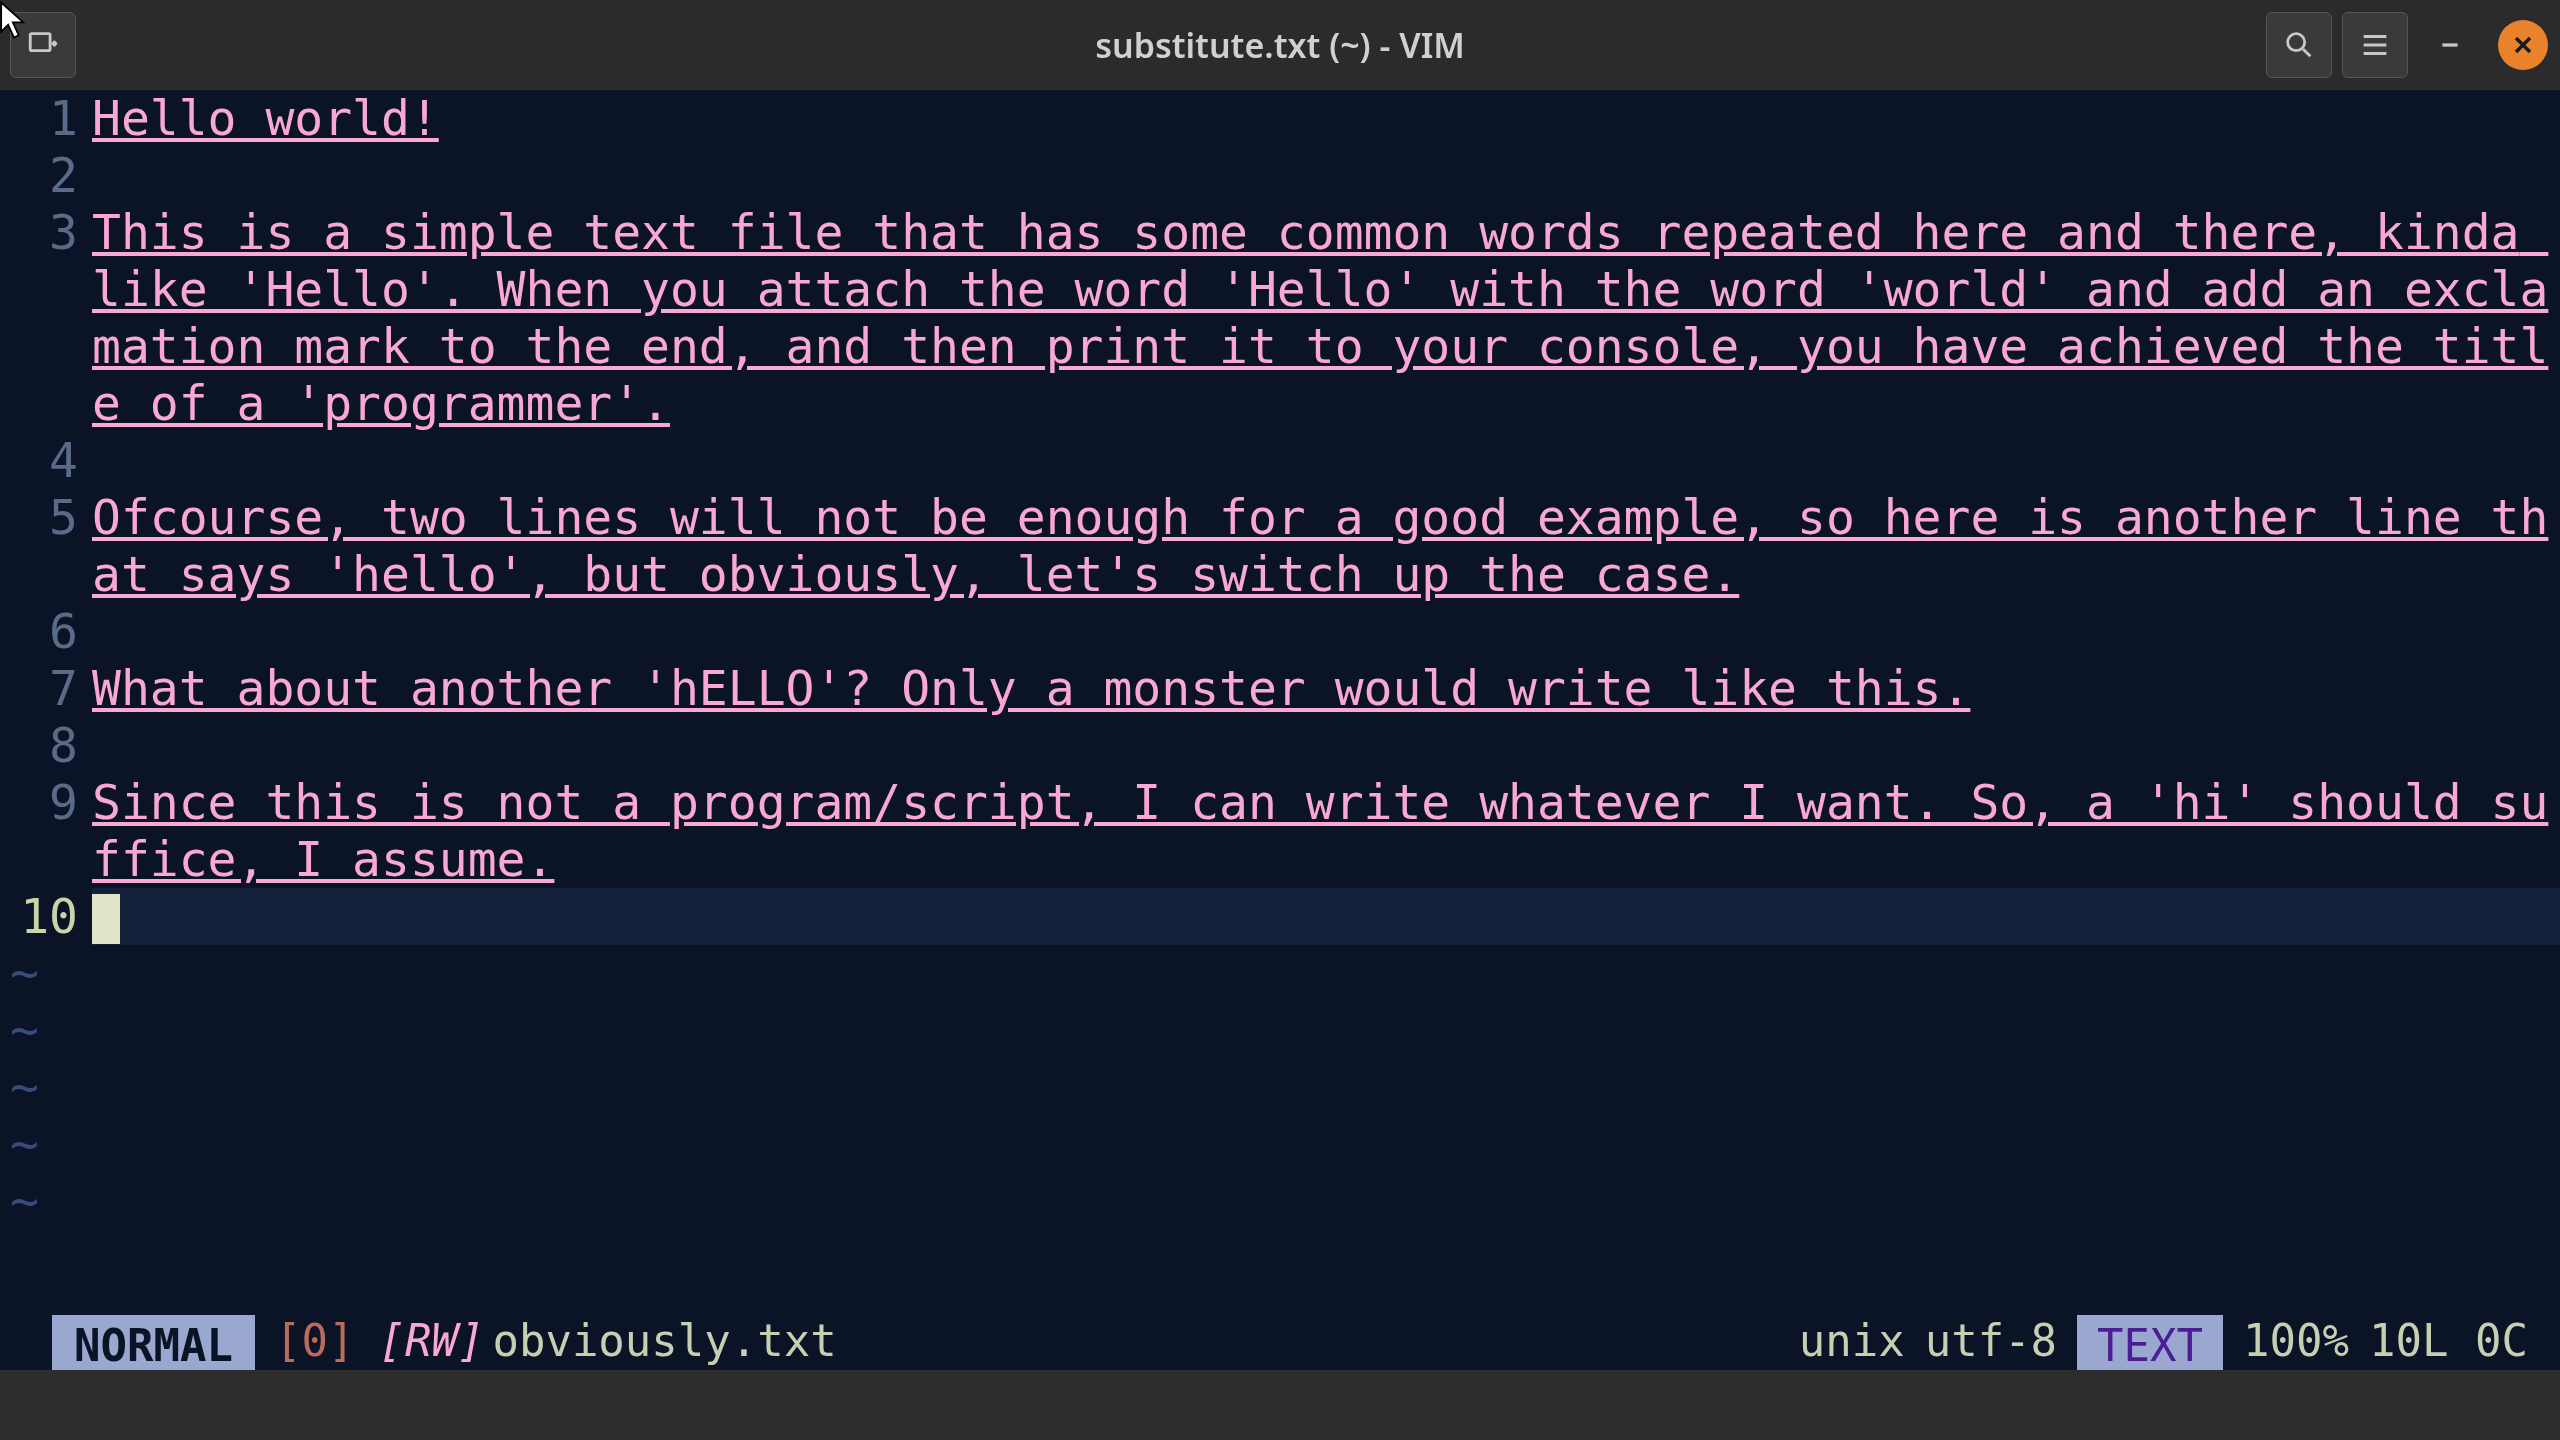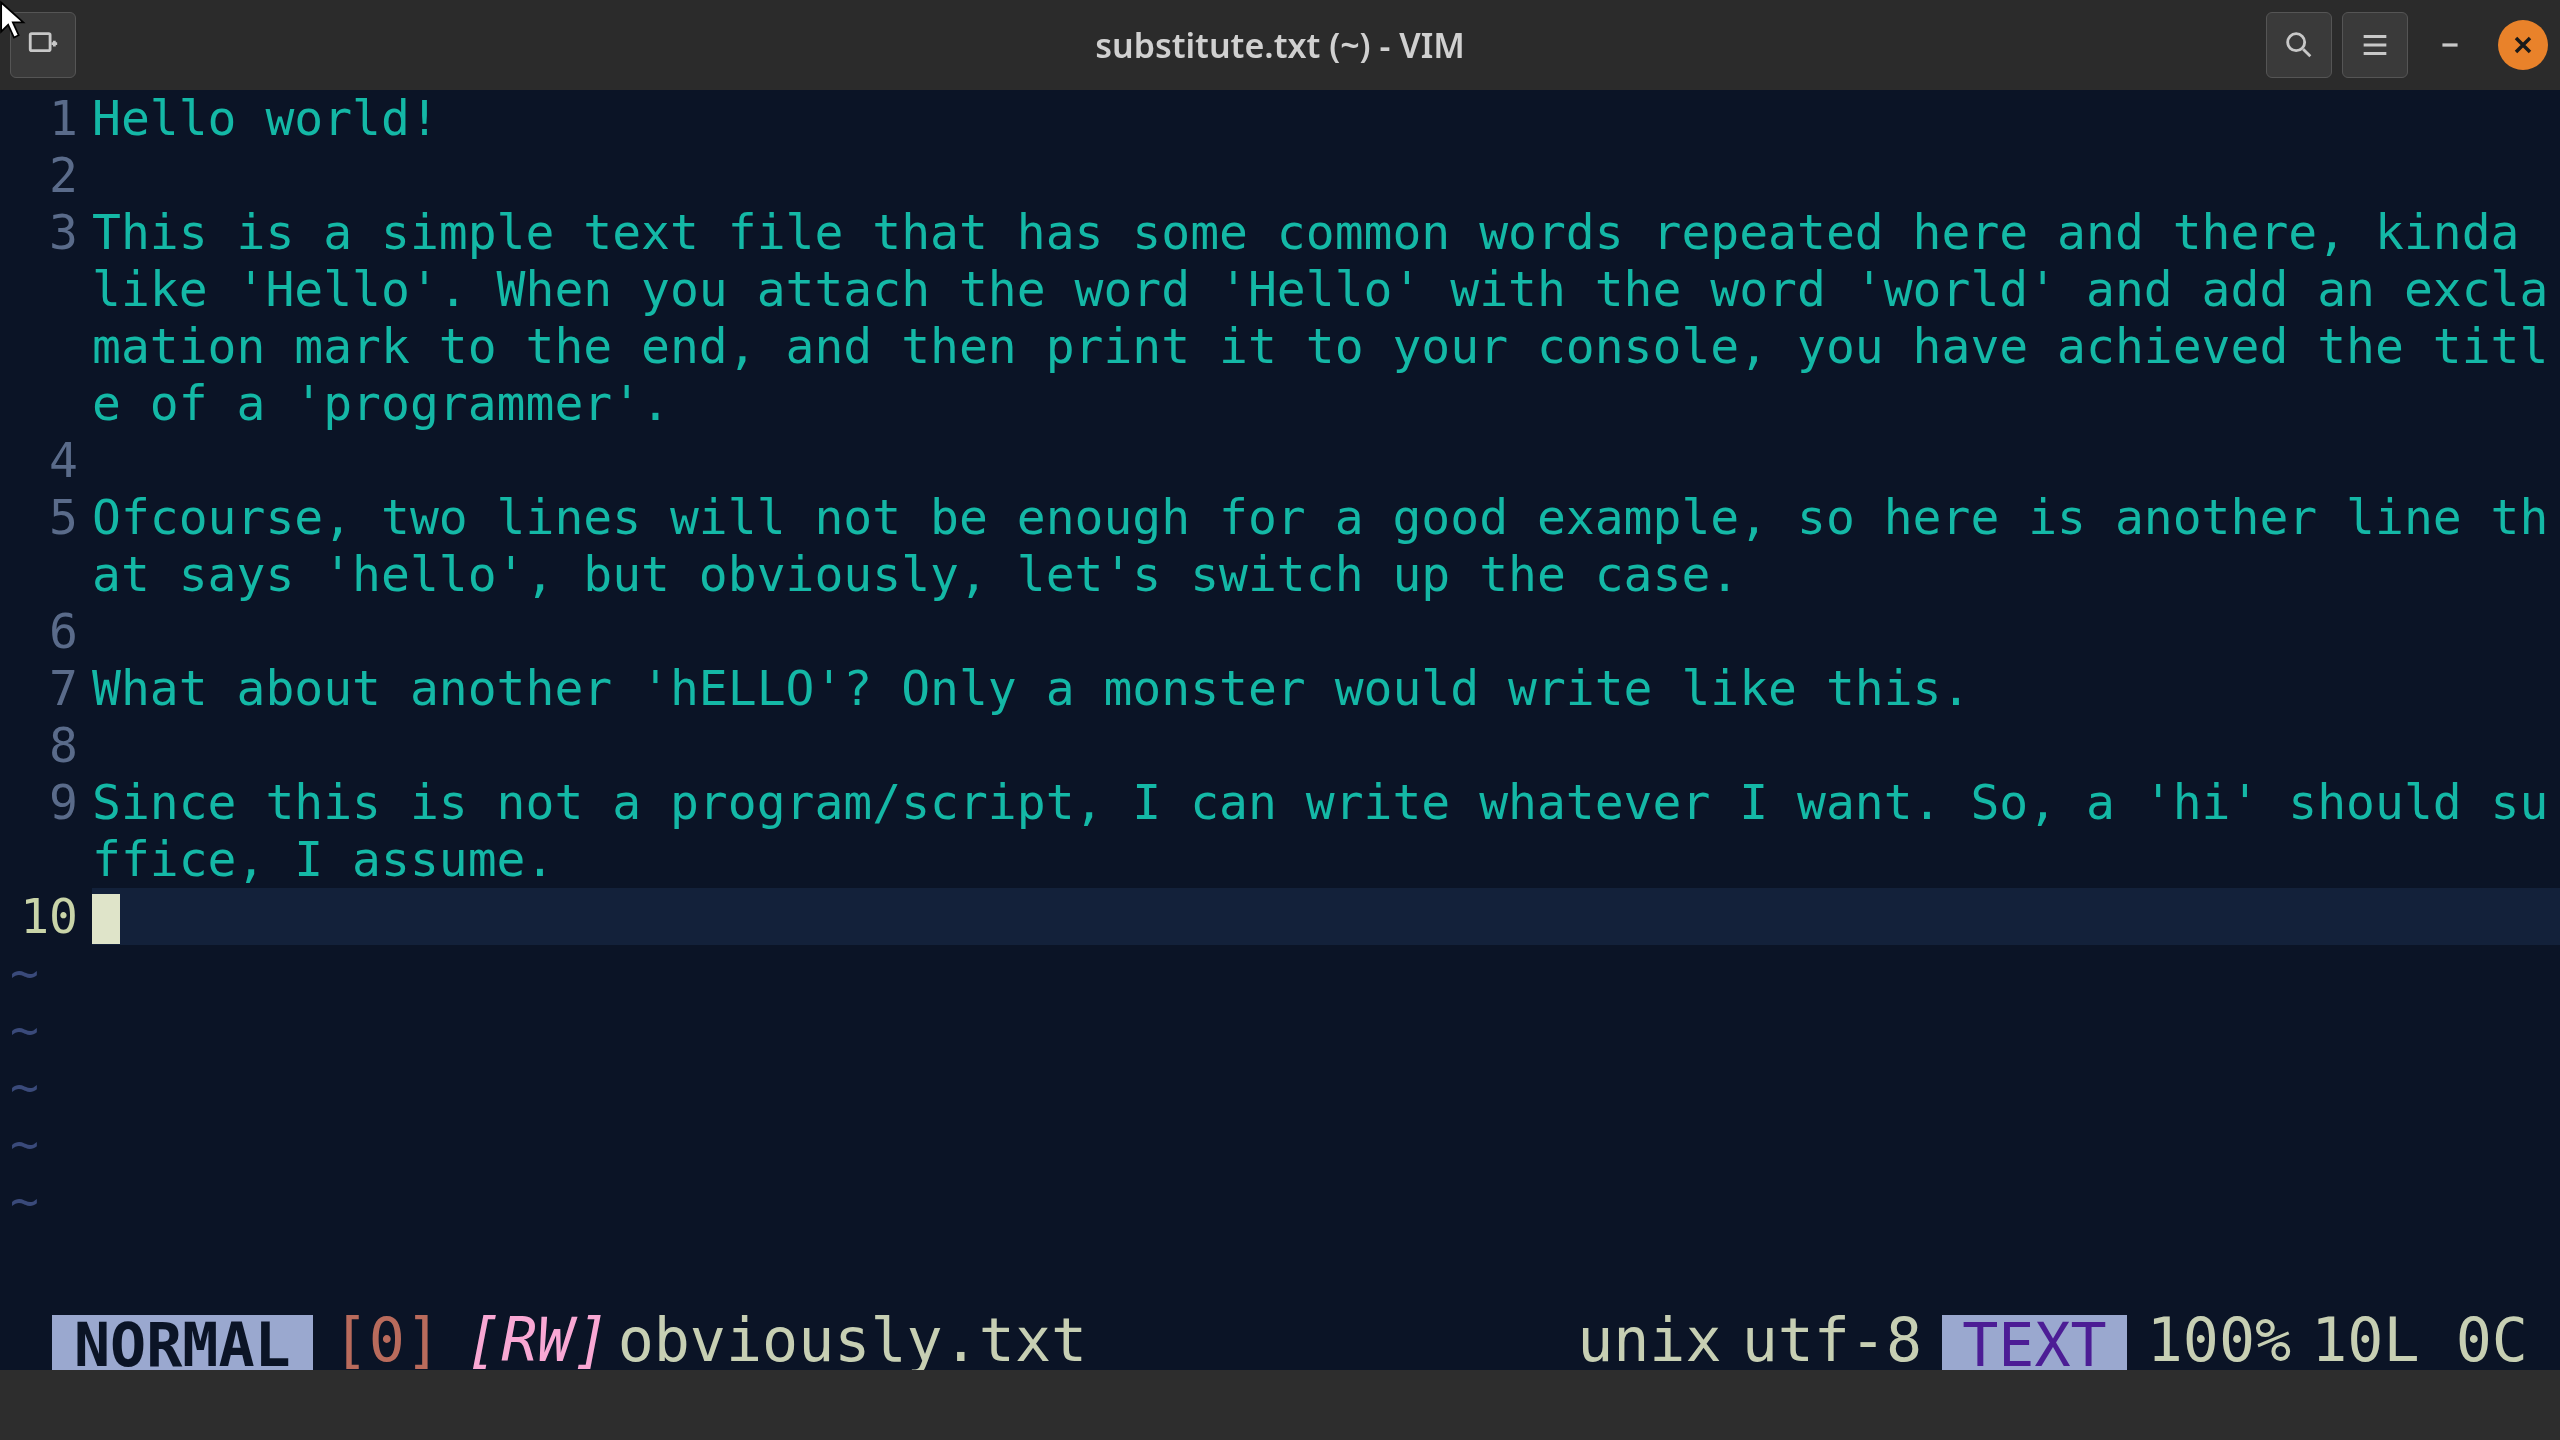--- a/index.html
+++ b/index.html
@@ -110,25 +110,26 @@
     width: 78px;
     user-select: none;
   }
   .gutter .ln {
     height: 57px;
   }
   .gutter .ln.active { color: #c9d4a8; }
 
   .text {
     flex: 1;
-    color: #14b8a6;
+    color: #f9a8d4;
     white-space: pre-wrap;
     word-break: break-all;
     padding-right: 0;
     position: relative;
+    text-decoration: underline;
   }
   .text .line { min-height: 57px; }
   .text .line.current {
     background: #13213a;
   }
   .cursor-block {
     display: inline-block;
     width: 28px;
     height: 50px;
     background: #dfe4c9;
@@ -141,23 +142,23 @@
     color: #3a4a7a;
     font-size: 48px;
     line-height: 57px;
   }
 
   
   .statusline {
     height: 60px;
     background: #0b1426;
     display: flex;
-    align-items: flex-end;
+    align-items: flex-start;
     font-family: "DejaVu Sans Mono","Menlo","Consolas",monospace;
-    font-size: 60px;
+    font-size: 44px;
     color: #c7cfb3;
     padding: 0 12px 0 12px;
   }
   .statusline .block {
     padding: 0 22px;
     height: 60px;
     display:flex; align-items:center;
   }
   .statusline .mode {
     background: #9aa8cf;

